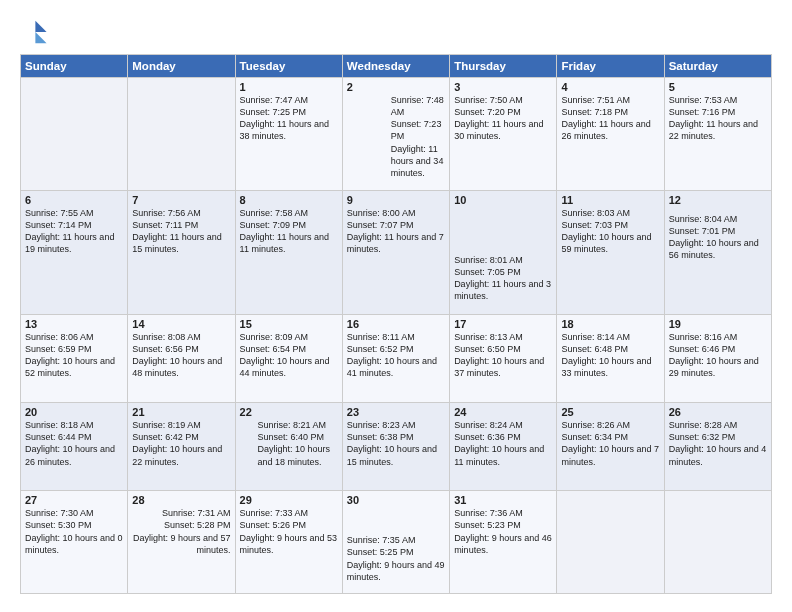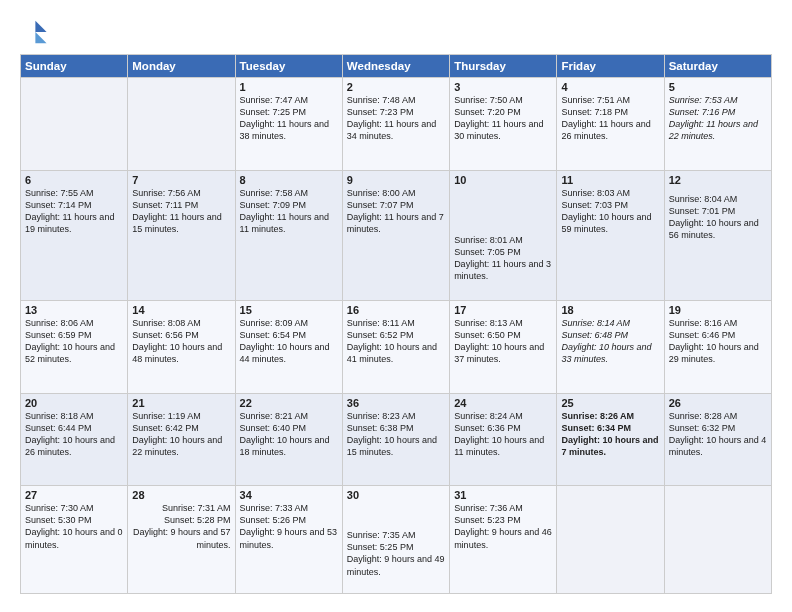--- a/index.html
+++ b/index.html
@@ -134,39 +134,39 @@
           <td class="empty"></td>
           <td class="empty"></td>
           <td>
             <span class="day-number">1</span>
             <div class="day-info" style="white-space: pre-line;">Sunrise: 7:47 AM
 Sunset: 7:25 PM
 Daylight: 11 hours and 38 minutes.</div>
           </td>
           <td>
             <span class="day-number">2</span>
-            <div class="day-info" style="white-space: pre-line;">Sunrise: 7:48 AM
+            <div class="day-info" style="white-space: pre-line; margin-left: 44px;">Sunrise: 7:48 AM
 Sunset: 7:23 PM
 Daylight: 11 hours and 34 minutes.</div>
           </td>
           <td>
             <span class="day-number">3</span>
             <div class="day-info" style="white-space: pre-line;">Sunrise: 7:50 AM
 Sunset: 7:20 PM
 Daylight: 11 hours and 30 minutes.</div>
           </td>
           <td>
             <span class="day-number">4</span>
             <div class="day-info" style="white-space: pre-line;">Sunrise: 7:51 AM
 Sunset: 7:18 PM
 Daylight: 11 hours and 26 minutes.</div>
           </td>
           <td>
             <span class="day-number">5</span>
-            <div class="day-info" style="white-space: pre-line; font-style: italic;">Sunrise: 7:53 AM
+            <div class="day-info" style="white-space: pre-line;">Sunrise: 7:53 AM
 Sunset: 7:16 PM
 Daylight: 11 hours and 22 minutes.</div>
           </td>
         </tr>
         <tr>
           <td>
             <span class="day-number">6</span>
             <div class="day-info" style="white-space: pre-line;">Sunrise: 7:55 AM
 Sunset: 7:14 PM
 Daylight: 11 hours and 19 minutes.</div>
@@ -234,65 +234,65 @@
 Daylight: 10 hours and 41 minutes.</div>
           </td>
           <td>
             <span class="day-number">17</span>
             <div class="day-info" style="white-space: pre-line;">Sunrise: 8:13 AM
 Sunset: 6:50 PM
 Daylight: 10 hours and 37 minutes.</div>
           </td>
           <td>
             <span class="day-number">18</span>
-            <div class="day-info" style="white-space: pre-line; font-style: italic;">Sunrise: 8:14 AM
+            <div class="day-info" style="white-space: pre-line;">Sunrise: 8:14 AM
 Sunset: 6:48 PM
 Daylight: 10 hours and 33 minutes.</div>
           </td>
           <td>
             <span class="day-number">19</span>
             <div class="day-info" style="white-space: pre-line;">Sunrise: 8:16 AM
 Sunset: 6:46 PM
 Daylight: 10 hours and 29 minutes.</div>
           </td>
         </tr>
         <tr>
           <td>
             <span class="day-number">20</span>
             <div class="day-info" style="white-space: pre-line;">Sunrise: 8:18 AM
 Sunset: 6:44 PM
 Daylight: 10 hours and 26 minutes.</div>
           </td>
           <td>
             <span class="day-number">21</span>
-            <div class="day-info" style="white-space: pre-line;">Sunrise: 1:19 AM
+            <div class="day-info" style="white-space: pre-line;">Sunrise: 8:19 AM
 Sunset: 6:42 PM
 Daylight: 10 hours and 22 minutes.</div>
           </td>
           <td>
             <span class="day-number">22</span>
-            <div class="day-info" style="white-space: pre-line;">Sunrise: 8:21 AM
+            <div class="day-info" style="white-space: pre-line; margin-left: 18px;">Sunrise: 8:21 AM
 Sunset: 6:40 PM
 Daylight: 10 hours and 18 minutes.</div>
           </td>
           <td>
-            <span class="day-number">36</span>
+            <span class="day-number">23</span>
             <div class="day-info" style="white-space: pre-line;">Sunrise: 8:23 AM
 Sunset: 6:38 PM
 Daylight: 10 hours and 15 minutes.</div>
           </td>
           <td>
             <span class="day-number">24</span>
             <div class="day-info" style="white-space: pre-line;">Sunrise: 8:24 AM
 Sunset: 6:36 PM
 Daylight: 10 hours and 11 minutes.</div>
           </td>
           <td>
             <span class="day-number">25</span>
-            <div class="day-info" style="white-space: pre-line; font-weight: bold;">Sunrise: 8:26 AM
+            <div class="day-info" style="white-space: pre-line;">Sunrise: 8:26 AM
 Sunset: 6:34 PM
 Daylight: 10 hours and 7 minutes.</div>
           </td>
           <td>
             <span class="day-number">26</span>
             <div class="day-info" style="white-space: pre-line;">Sunrise: 8:28 AM
 Sunset: 6:32 PM
 Daylight: 10 hours and 4 minutes.</div>
           </td>
         </tr>
@@ -303,21 +303,21 @@
 Sunset: 5:30 PM
 Daylight: 10 hours and 0 minutes.</div>
           </td>
           <td>
             <span class="day-number">28</span>
             <div class="day-info" style="white-space: pre-line; text-align: right;">Sunrise: 7:31 AM
 Sunset: 5:28 PM
 Daylight: 9 hours and 57 minutes.</div>
           </td>
           <td>
-            <span class="day-number">34</span>
+            <span class="day-number">29</span>
             <div class="day-info" style="white-space: pre-line;">Sunrise: 7:33 AM
 Sunset: 5:26 PM
 Daylight: 9 hours and 53 minutes.</div>
           </td>
           <td>
             <span class="day-number">30</span>
             <div class="day-info" style="white-space: pre-line; margin-top: 28px;">Sunrise: 7:35 AM
 Sunset: 5:25 PM
 Daylight: 9 hours and 49 minutes.</div>
           </td>

